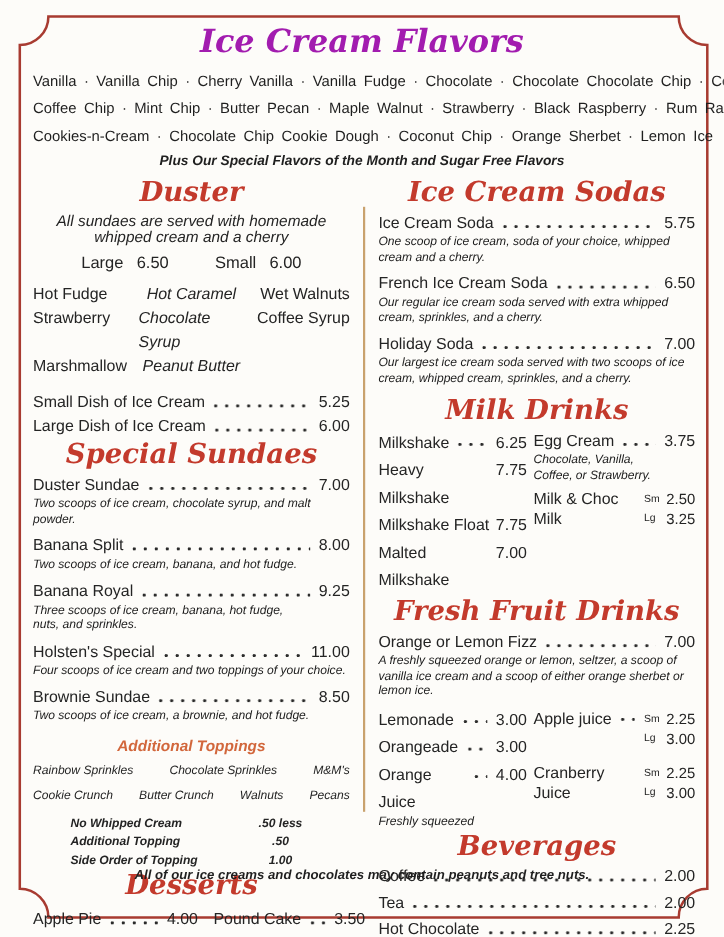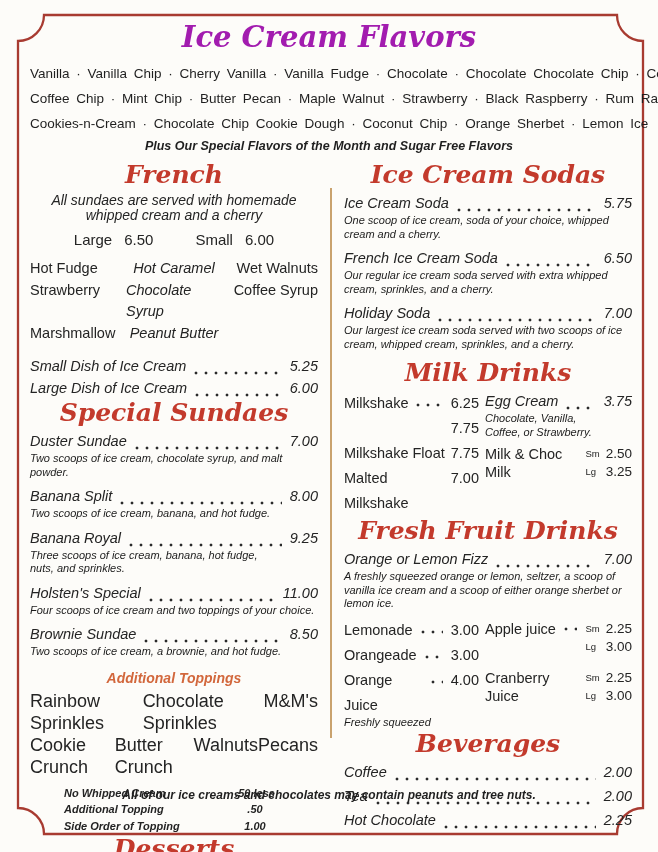--- a/index.html
+++ b/index.html
@@ -37,36 +37,36 @@
   .size-pair{display:flex;gap:12px;}
 
   
   .grid3{display:grid;grid-template-columns:1fr 1fr 1fr;row-gap:1px;
          font-size:14.5px;line-height:21px;margin-top:8px;}
   .grid3 > :nth-child(3n+1){justify-self:start;}
   .grid3 > :nth-child(3n+2){justify-self:center;font-style:italic;}
   .grid3 > :nth-child(3n+3){justify-self:end;}
 
   
-  .row{display:flex;align-items:flex-end;font-size:14.5px;line-height:20px;font-style:italic;}
+  .row{display:flex;align-items:center;font-size:14.5px;line-height:20px;}
   .row .name{white-space:nowrap;}
   .leader{flex:1 1 auto;height:12px;margin:0 8px;min-width:12px;
           background-image:radial-gradient(circle at 2px 9px, #2a2a2a 1.25px, transparent 1.7px);
           background-size:10px 12px;background-repeat:repeat-x;}
   .price{white-space:nowrap;font-size:14.5px;}
   .rows-gap2 > .row{margin-top:2px;}
 
   
   .item{margin-bottom:7px;}
   .desc{font-style:italic;font-size:11px;line-height:13.5px;margin-top:1px;color:#1c1c1c;}
 
   
   .orange-heading{font-style:italic;font-weight:700;font-size:14px;line-height:18px;
                   color:#d2673c;text-align:center;margin-top:10px;}
-  .spread{display:flex;justify-content:space-between;font-size:18px;line-height:22px;margin-top:3px;}
+  .spread{display:flex;justify-content:space-between;font-size:11px;line-height:22px;margin-top:3px;font-style:italic;}
   .extras{margin:7px auto 0;display:grid;grid-template-columns:auto 58px;column-gap:14px;
           width:220px;font-style:italic;font-size:11px;line-height:16.5px;font-weight:600;}
   .extras .x-price{text-align:center;}
 
   
   .dessert-grid{display:grid;grid-template-columns:150px 138px;column-gap:14px;margin-top:3px;}
   .dessert-grid .row{margin-top:3px;}
 
   
   .two-sub{display:grid;grid-template-columns:135px 147px;column-gap:6px;margin-top:3px;}
@@ -100,21 +100,21 @@
         <div class="flavor-line">Cookies-n-Cream · Chocolate Chip Cookie Dough · Coconut Chip · Orange Sherbet · Lemon Ice</div>
       </div>
       <div class="header-note">Plus Our Special Flavors of the Month and Sugar Free Flavors</div>
     </div>
 
     <div class="columns">
       <div class="divider"></div>
 
       <div class="col-left">
 
-        <h2 class="script mt8">French</h2>
+        <h2 class="script mt8">Duster</h2>
         <div class="small-note">All sundaes are served with homemade whipped cream and a cherry</div>
         <div class="sizes">
           <span class="size-pair">
             <b>Large</b>
             <span>6.50</span>
           </span>
           <span class="size-pair">
             <b>Small</b>
             <span>6.00</span>
           </span>
@@ -260,20 +260,21 @@
 
         <h2 class="script mt10">Milk Drinks</h2>
         <div class="two-sub">
           <div>
             <div class="plain-row">
               <span class="name">Milkshake</span>
               <span class="leader" style="max-width:42px;"></span>
               <span class="price">6.25</span>
             </div>
             <div class="plain-row">
+              <span class="name">Heavy Milkshake</span>
               <span class="price">7.75</span>
             </div>
             <div class="plain-row">
               <span class="name">Milkshake Float</span>
               <span class="price">7.75</span>
             </div>
             <div class="plain-row">
               <span class="name">Malted Milkshake</span>
               <span class="price">7.00</span>
             </div>

